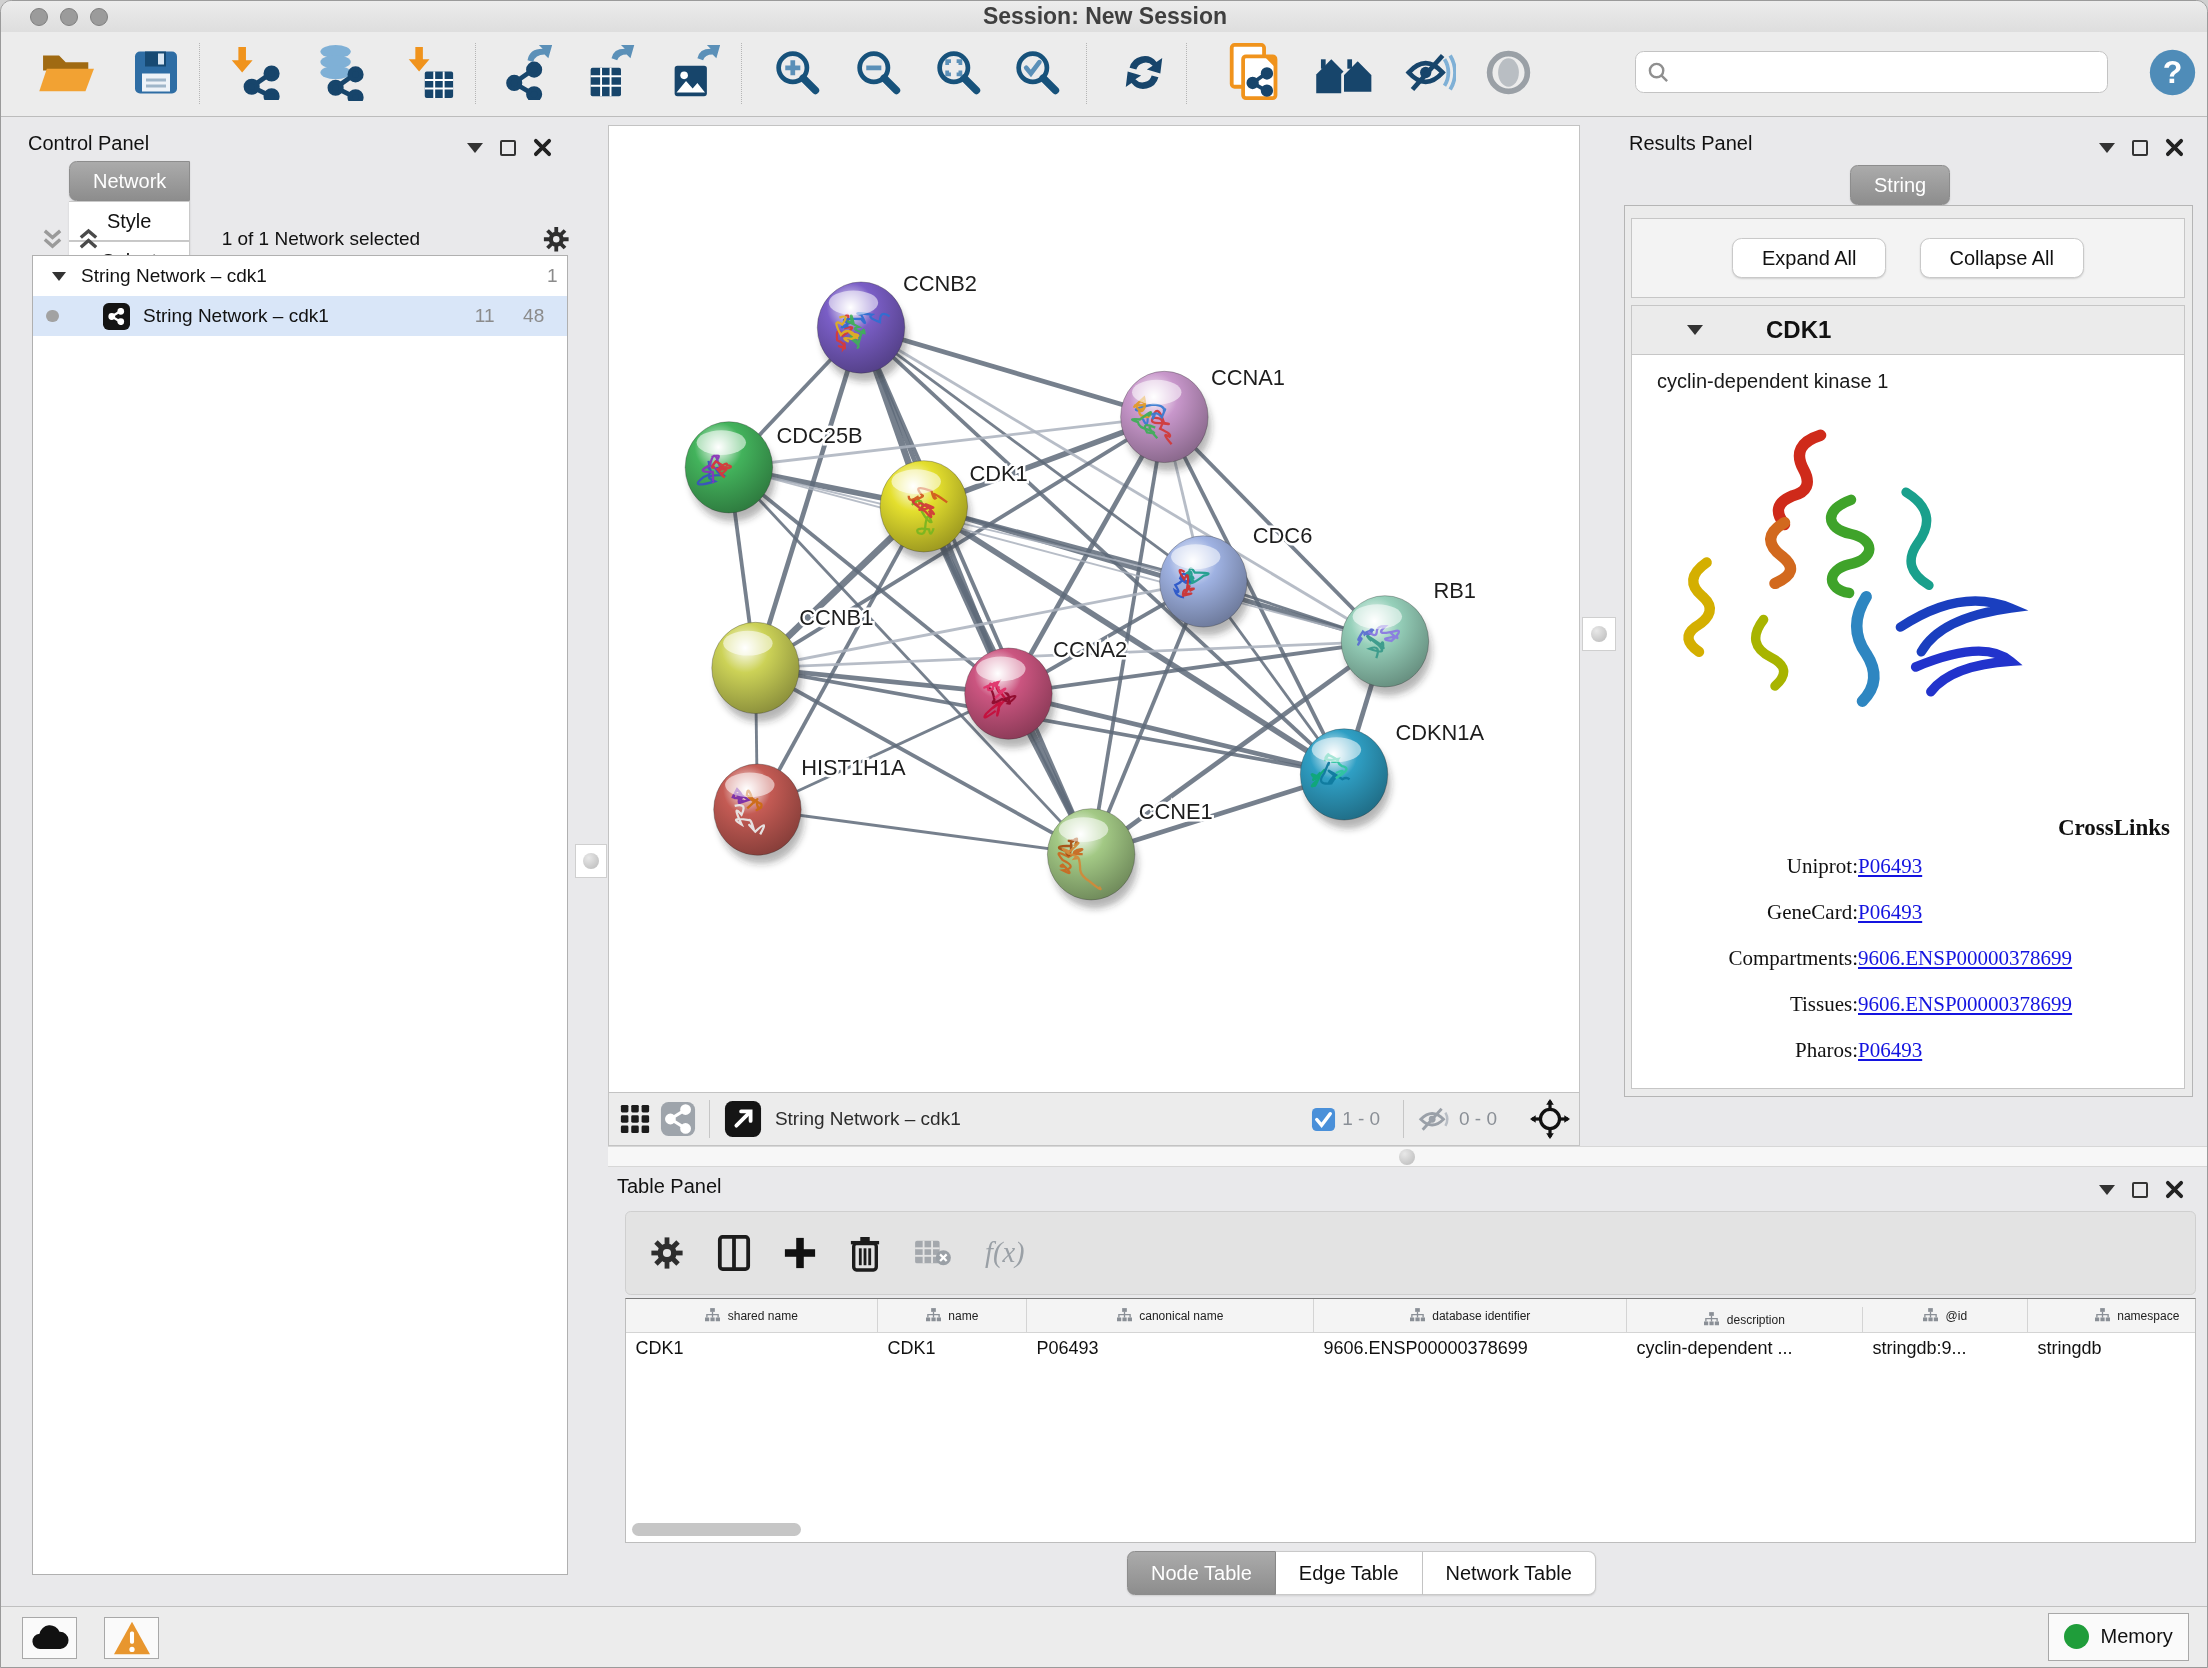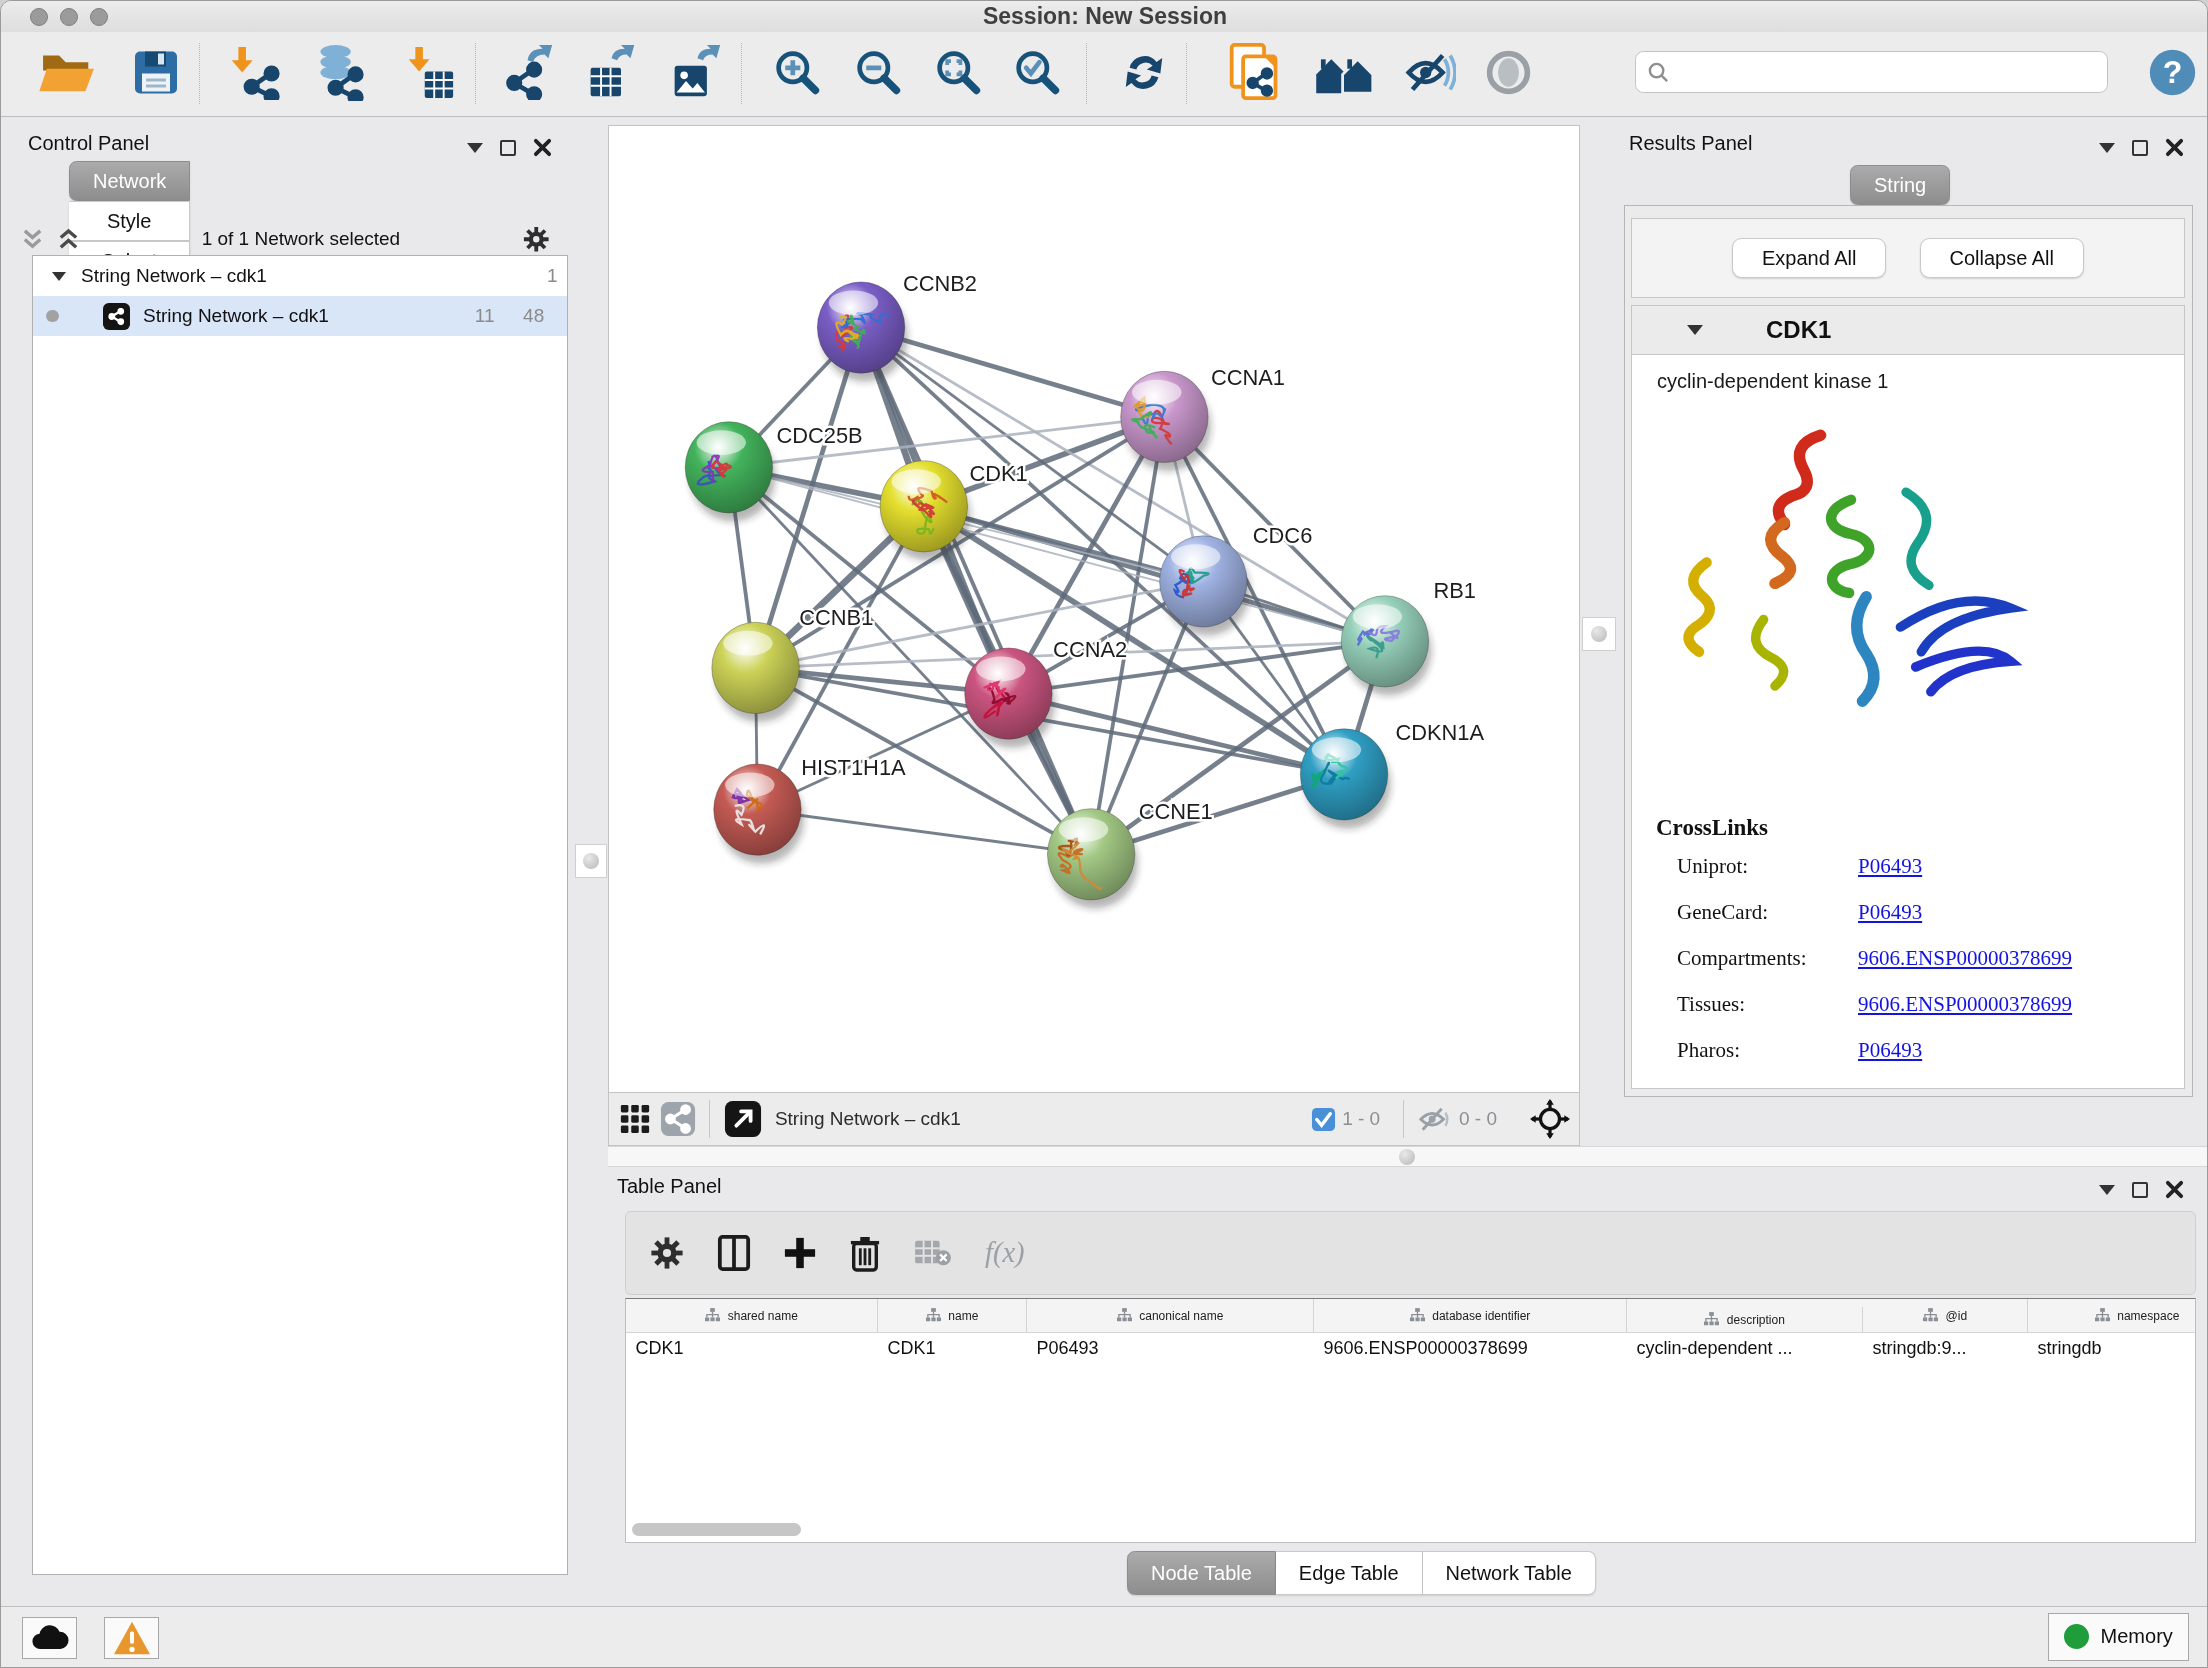--- a/index.html
+++ b/index.html
@@ -36,21 +36,21 @@
   .seg-group { display:flex; }
   .seg-tab { height:40px; padding:0 23px; display:flex; align-items:center; justify-content:center;
              background:#fff; border:1px solid #c9c9c9; border-left-width:0; font-size:20px; color:#111;
              cursor:pointer; box-shadow:0 1px 1.9px rgba(0,0,0,.12); }
   .seg-tab:first-child { border-left-width:1px; border-radius:7.6px 0 0 7.6px; }
   .seg-tab:last-child { border-radius:0 7.6px 7.6px 0; }
   .seg-tab:only-child { border-radius:7.6px; }
   .seg-tab.selected { background:linear-gradient(#ababab,#8d8d8d); color:#fff; border-color:#8d8d8d; }
 
   
-  .ctrl-header-row { position:absolute; left:20px; top:224px; width:529px; height:28.5px;
+  .ctrl-header-row { position:absolute; left:40px; top:224px; width:529px; height:28.5px;
                      display:flex; align-items:center; }
   .sel-summary { flex:1; text-align:center; font-size:19px; color:#111; }
   .tree-box { position:absolute; left:31px; top:254px; width:536px; height:1320px;
               background:#fff; border:1px solid #b0b0b0; }
   .tree-row { display:flex; align-items:center; height:40px; font-size:19px; color:#111; padding:0 9.5px; }
   .tree-row .cnt { color:#8b8b8b; }
   .tree-row.selected { background:#d9e6f8; }
   .dot { width:12.4px; height:12.4px; border-radius:50%; background:#a2a2a2; }
   .string-chip { width:27px; height:27px; background:#141414; border-radius:5.7px;
                  display:flex; align-items:center; justify-content:center; }
@@ -82,21 +82,21 @@
   .res-btn { height:40px; padding:0 28.5px; background:#fff; border:1px solid #c9c9c9; border-radius:9.5px;
              font-size:20px; color:#111; display:flex; align-items:center; cursor:pointer;
              box-shadow:0 1px 1.9px rgba(0,0,0,.15); }
   .res-section { position:absolute; left:1630px; top:304px; width:554px; height:784px;
                  background:#fff; border:1px solid #c6c6c6; }
   .res-sec-header { height:49px; background:#ebebeb; border-bottom:1px solid #c6c6c6;
                     display:flex; align-items:center; }
   .res-gene { font-size:24px; font-weight:bold; color:#111; margin-left:63px; }
   .res-desc { font-size:20px; color:#1a1a1a; margin:15px 0 0 25px; }
   .xl-wrap { position:absolute; left:1655px; top:814px; width:514px;
-             font-family:"Liberation Serif", serif; }
+             font-family:"Liberation Serif", serif;text-align:right; }
   .xl-title { font-size:23px; font-weight:bold; color:#111; margin-bottom:13.3px; }
   .xl-row { display:flex; margin:0 0 21px 21px; font-size:21px; }
   .xl-label { width:181px; color:#111; }
   .xl-link { color:#1414e0; text-decoration:underline; cursor:pointer; }
 
   
   .tbl-toolbar { position:absolute; left:624px; top:1210px; width:1571px; height:84px;
                  background:#e3e3e3; border:1px solid #cfcfcf; border-radius:5.7px;
                  display:flex; align-items:center; padding-left:23px; gap:32px; }
   .tbl-area { position:absolute; left:624px; top:1297px; width:1571px; height:245px;

